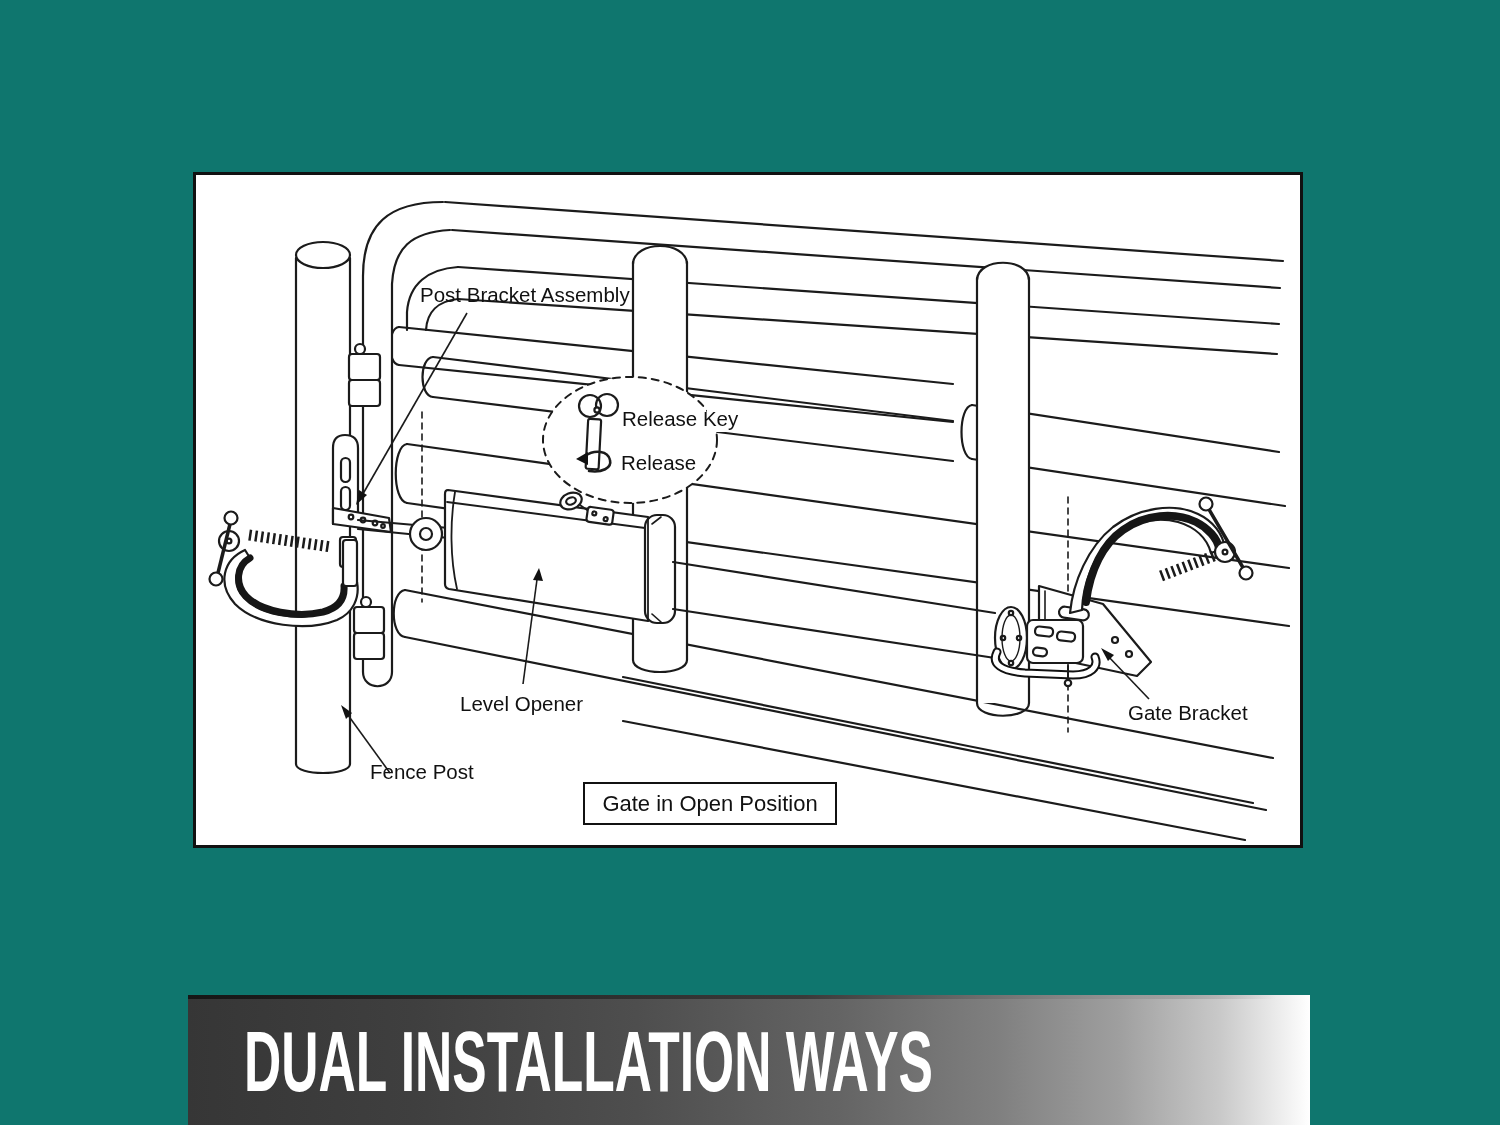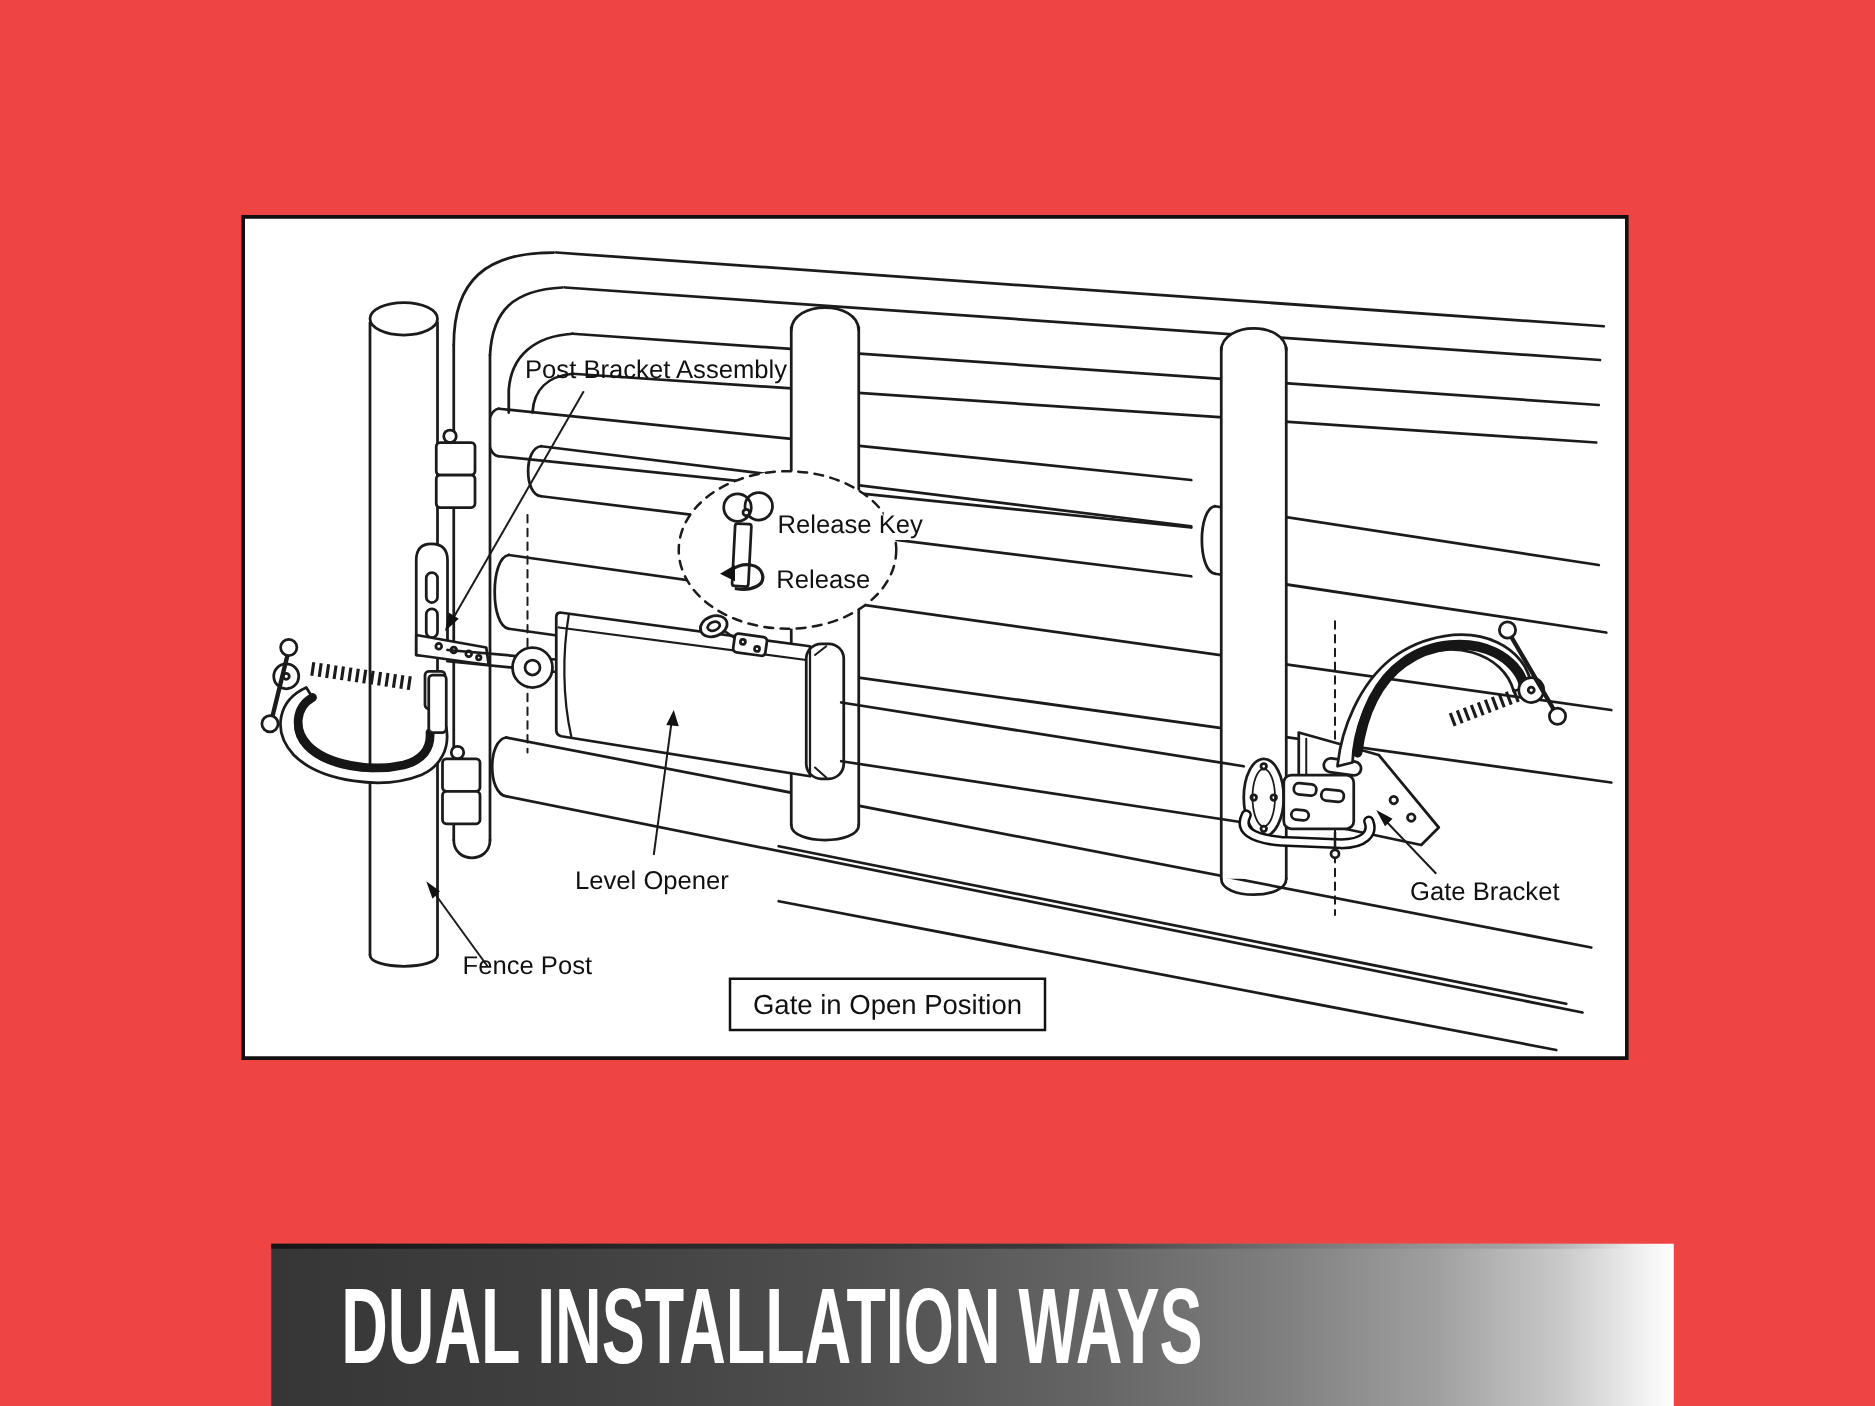--- a/index.html
+++ b/index.html
@@ -1,24 +1,24 @@
 <!DOCTYPE html>
 <html><head>
 <meta charset="utf-8">
 <style>
   html,body{margin:0;padding:0;background:#ffffff;}
-  #page{position:relative;width:1500px;height:1125px;background:#ef4444;overflow:hidden;
+  #page{position:relative;width:1500px;height:1125px;background:#0f766e;overflow:hidden;
         font-family:"Liberation Sans",sans-serif;}
   #diagram-wrap{position:absolute;left:193px;top:172px;width:1110px;height:676px;}
   svg text{font-family:"Liberation Sans",sans-serif;}
   .label-text{font-size:20.5px;fill:#111;}
   .caption-text{font-size:22px;fill:#111;}
   #banner{position:absolute;left:188px;top:995px;width:1122px;height:130px;
     background:linear-gradient(90deg,#363636 0%,#3f3f3f 20%,#4e4e4e 40%,#646464 58%,
-               #7f7f7f 72%,#9f9f9f 83%,#c9c9c9 92%,#ffffff 100%);margin-left:29px;}
+               #7f7f7f 72%,#9f9f9f 83%,#c9c9c9 92%,#ffffff 100%);}
   #banner .top-edge{position:absolute;left:0;top:0;width:100%;height:4px;
     background:linear-gradient(90deg,#161616 0%,#3a3a3a 55%,#9b9b9b 85%,rgba(255,255,255,0) 97%);}
   #banner .title{position:absolute;left:56px;top:0;height:130px;line-height:132px;
     font-weight:700;font-size:86px;color:#ffffff;white-space:nowrap;
     transform:scaleX(0.60);transform-origin:left center;letter-spacing:0px;}
 </style>
 </head>
 <body>
 
 <div id="page">

